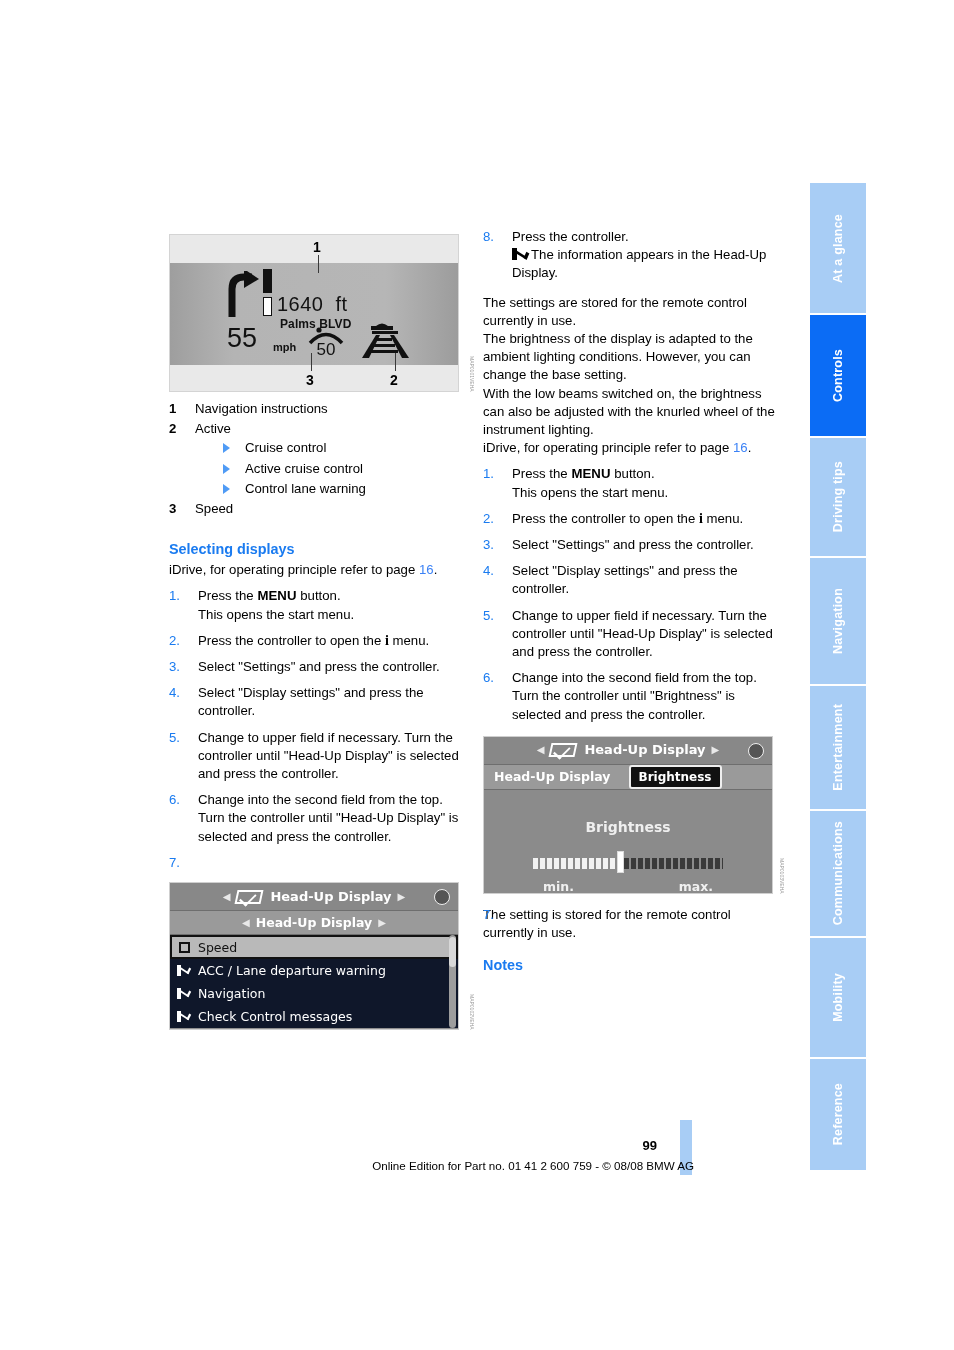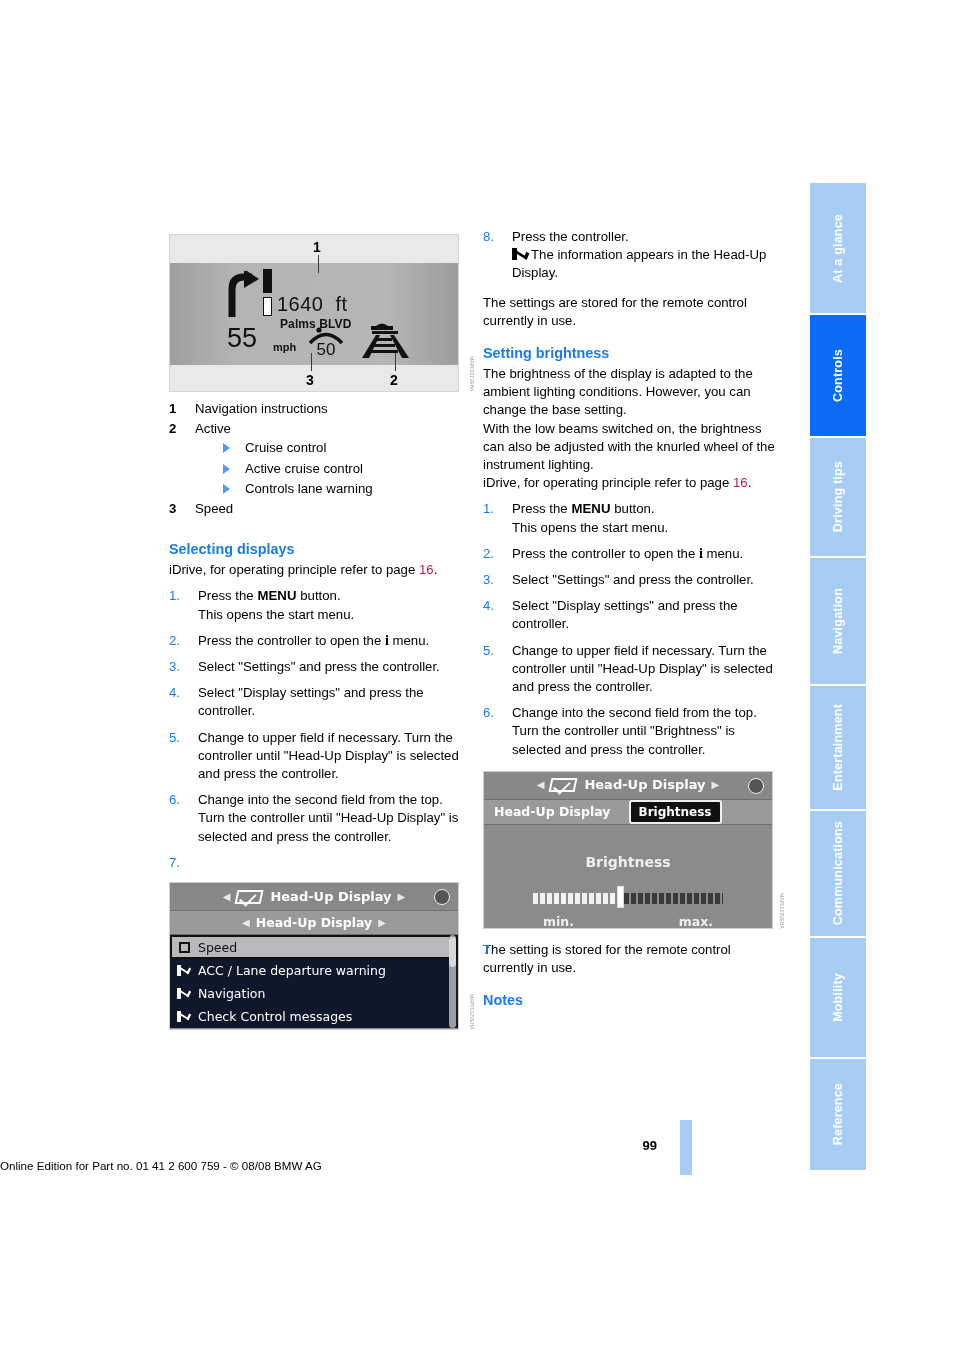--- a/index.html
+++ b/index.html
@@ -61,21 +61,21 @@
     color:#1a7bf0;
     font-size:14.4px;
     font-weight:bold;
     margin: 14px 0 3px 0;
     line-height:18px;
   }
   p.body { margin: 0 0 0 0; }
   p.body + p.body { margin-top: 0; }
   p.gap { margin-top: 11px; }
 
-  .link { color:#be185d; }
+  .link { color:#3b82f6; }
 
   
   ol.steps { list-style:none; margin: 8px 0 0 0; padding:0; }
   ol.steps > li {
     position:relative;
     padding-left: 29px;
     margin-bottom: 8px;
   }
   ol.steps > li:last-child { margin-bottom:0; }
   ol.steps > li .num {
@@ -295,21 +295,21 @@
   .pagenum {
     position:absolute; right:297px; bottom:197px;
     font-size:13px; font-weight:bold;
   }
   .pagebar {
     position:absolute; left:680px; bottom:175px;
     width:12px; height:55px; background:#a8cdf5;
   }
   .footer {
     position:absolute; left:0; right:0; bottom:178px;
-    text-align:left; font-size:11.6px; color:#000;
+    text-align:right; font-size:11.6px; color:#000;
     padding-right:260px;
     margin-top:12px;
   }
 </style>
 </head>
 <body>
 
 <div class="page">
 
   <div class="tab-rail">
@@ -403,21 +403,21 @@
           <li>
             <span class="tri"></span>
             <span>Cruise control</span>
           </li>
           <li>
             <span class="tri"></span>
             <span>Active cruise control</span>
           </li>
           <li>
             <span class="tri"></span>
-            <span>Controls lane warning</span>
+            <span>Control lane warning</span>
           </li>
         </ul>
       </li>
       <li>
         <span class="knum">3</span>
         <span>Speed</span>
       </li>
     </ul>
 
     <h2 class="sec" style="margin-top:22px">Selecting displays</h2>
@@ -499,21 +499,20 @@
     <ol class="steps" style="margin-top:0">
       <li>
         <span class="num">8.</span>
         <span>Press the controller.</span><br>
         <span class="chk"></span><span>The information appears in the Head-Up Display.</span>
       </li>
     </ol>
 
     <p class="body gap">The settings are stored for the remote control currently in use.</p>
 
-    <h2 class="sec">Setting brightness</h2>
     <p class="body">The brightness of the display is adapted to the ambient lighting conditions. However, you can change the base setting.</p>
     <p class="body">With the low beams switched on, the brightness can also be adjusted with the knurled wheel of the instrument lighting.</p>
     <p class="body gap"><span>iDrive, for operating principle refer to page </span><span class="link">16</span><span>.</span></p>
 
     <ol class="steps">
       <li>
         <span class="num">1.</span>
         <span>Press the </span><span class="menukey">MENU</span><span> button.</span><br>
         <span>This opens the start menu.</span>
       </li>

